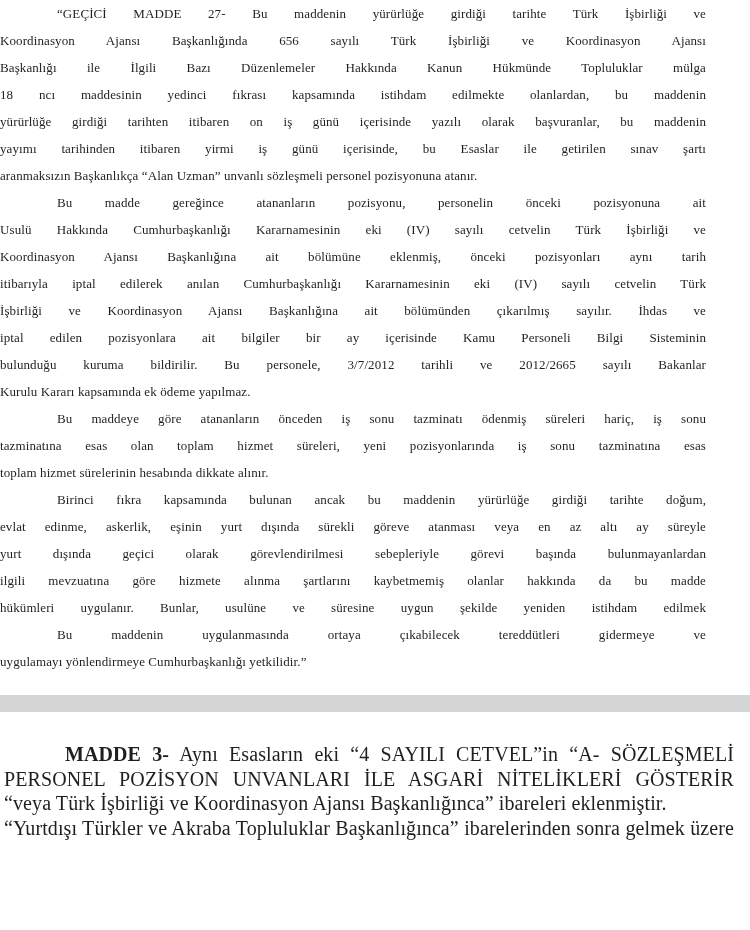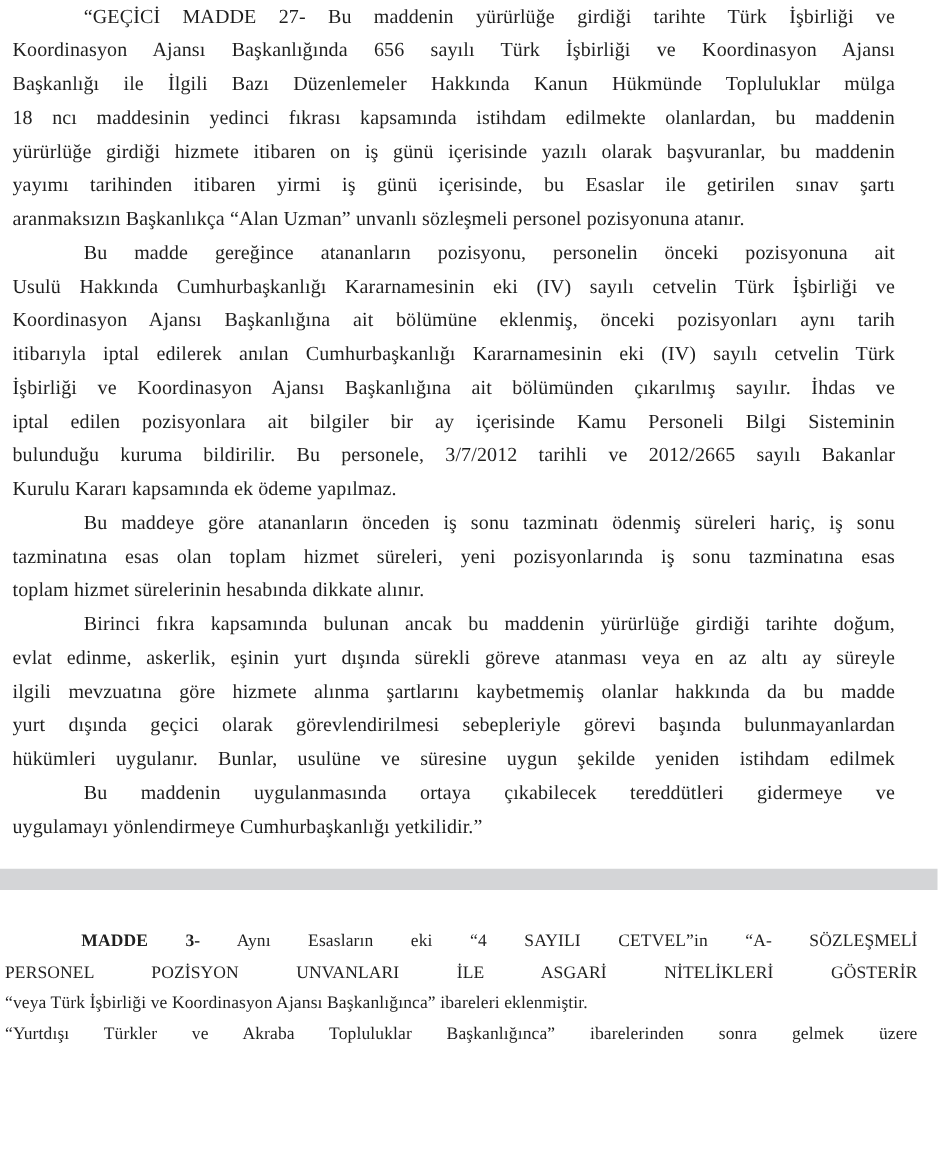--- a/index.html
+++ b/index.html
@@ -16,33 +16,32 @@
   }
   .page {
     position: relative;
     width: 750px;
     height: 930px;
     background: #ffffff;
   }
   
   .upper-block {
     padding-top: 0;
-    margin-left: 10px;
     width: 706px;
-    font-size: 16px;
+    font-size: 13px;
     line-height: 27px;
     letter-spacing: 0.1px;
     font-family: Liberation Serif, serif;
   }
   
   .lower-block {
     margin-top: 30px;
     margin-left: 4px;
     width: 730px;
-    font-size: 14px;
+    font-size: 20px;
     line-height: 24.5px;
     letter-spacing: 0.1px;
   }
   .line {
     text-align: justify;
     text-align-last: justify;
     height: 27px;
     overflow: hidden;
     white-space: normal;
   }
@@ -64,21 +63,21 @@
 
 <div class="page">
 
   <div class="upper-block">
 
     <div class="para">
       <div class="line firstline">“GEÇİCİ MADDE 27- Bu maddenin yürürlüğe girdiği tarihte Türk İşbirliği ve</div>
       <div class="line">Koordinasyon Ajansı Başkanlığında 656 sayılı Türk İşbirliği ve Koordinasyon Ajansı</div>
       <div class="line">Başkanlığı ile İlgili Bazı Düzenlemeler Hakkında Kanun Hükmünde Topluluklar mülga</div>
       <div class="line">18 ncı maddesinin yedinci fıkrası kapsamında istihdam edilmekte olanlardan, bu maddenin</div>
-      <div class="line">yürürlüğe girdiği hizmete itibaren on iş günü içerisinde yazılı olarak başvuranlar, bu maddenin</div>
+      <div class="line">yürürlüğe girdiği tarihten itibaren on iş günü içerisinde yazılı olarak başvuranlar, bu maddenin</div>
       <div class="line">yayımı tarihinden itibaren yirmi iş günü içerisinde, bu Esaslar ile getirilen sınav şartı</div>
       <div class="line lastline">aranmaksızın Başkanlıkça “Alan Uzman” unvanlı sözleşmeli personel pozisyonuna atanır.</div>
     </div>
 
     <div class="para">
       <div class="line firstline">Bu madde gereğince atananların pozisyonu, personelin önceki pozisyonuna ait</div>
       <div class="line">Usulü Hakkında Cumhurbaşkanlığı Kararnamesinin eki (IV) sayılı cetvelin Türk İşbirliği ve</div>
       <div class="line">Koordinasyon Ajansı Başkanlığına ait bölümüne eklenmiş, önceki pozisyonları aynı tarih</div>
       <div class="line">itibarıyla iptal edilerek anılan Cumhurbaşkanlığı Kararnamesinin eki (IV) sayılı cetvelin Türk</div>
       <div class="line">İşbirliği ve Koordinasyon Ajansı Başkanlığına ait bölümünden çıkarılmış sayılır. İhdas ve</div>
@@ -89,22 +88,22 @@
 
     <div class="para">
       <div class="line firstline">Bu maddeye göre atananların önceden iş sonu tazminatı ödenmiş süreleri hariç, iş sonu</div>
       <div class="line">tazminatına esas olan toplam hizmet süreleri, yeni pozisyonlarında iş sonu tazminatına esas</div>
       <div class="line lastline">toplam hizmet sürelerinin hesabında dikkate alınır.</div>
     </div>
 
     <div class="para">
       <div class="line firstline">Birinci fıkra kapsamında bulunan ancak bu maddenin yürürlüğe girdiği tarihte doğum,</div>
       <div class="line">evlat edinme, askerlik, eşinin yurt dışında sürekli göreve atanması veya en az altı ay süreyle</div>
+      <div class="line">yurt dışında geçici olarak görevlendirilmesi sebepleriyle görevi başında bulunmayanlardan</div>
       <div class="line">ilgili mevzuatına göre hizmete alınma şartlarını kaybetmemiş olanlar hakkında da bu madde</div>
-      <div class="line">yurt dışında geçici olarak görevlendirilmesi sebepleriyle görevi başında bulunmayanlardan</div>
       <div class="line">hükümleri uygulanır. Bunlar, usulüne ve süresine uygun şekilde yeniden istihdam edilmek</div>
     </div>
 
     <div class="para">
       <div class="line firstline">Bu maddenin uygulanmasında ortaya çıkabilecek tereddütleri gidermeye ve</div>
       <div class="line lastline">uygulamayı yönlendirmeye Cumhurbaşkanlığı yetkilidir.”</div>
     </div>
 
   </div>
 

